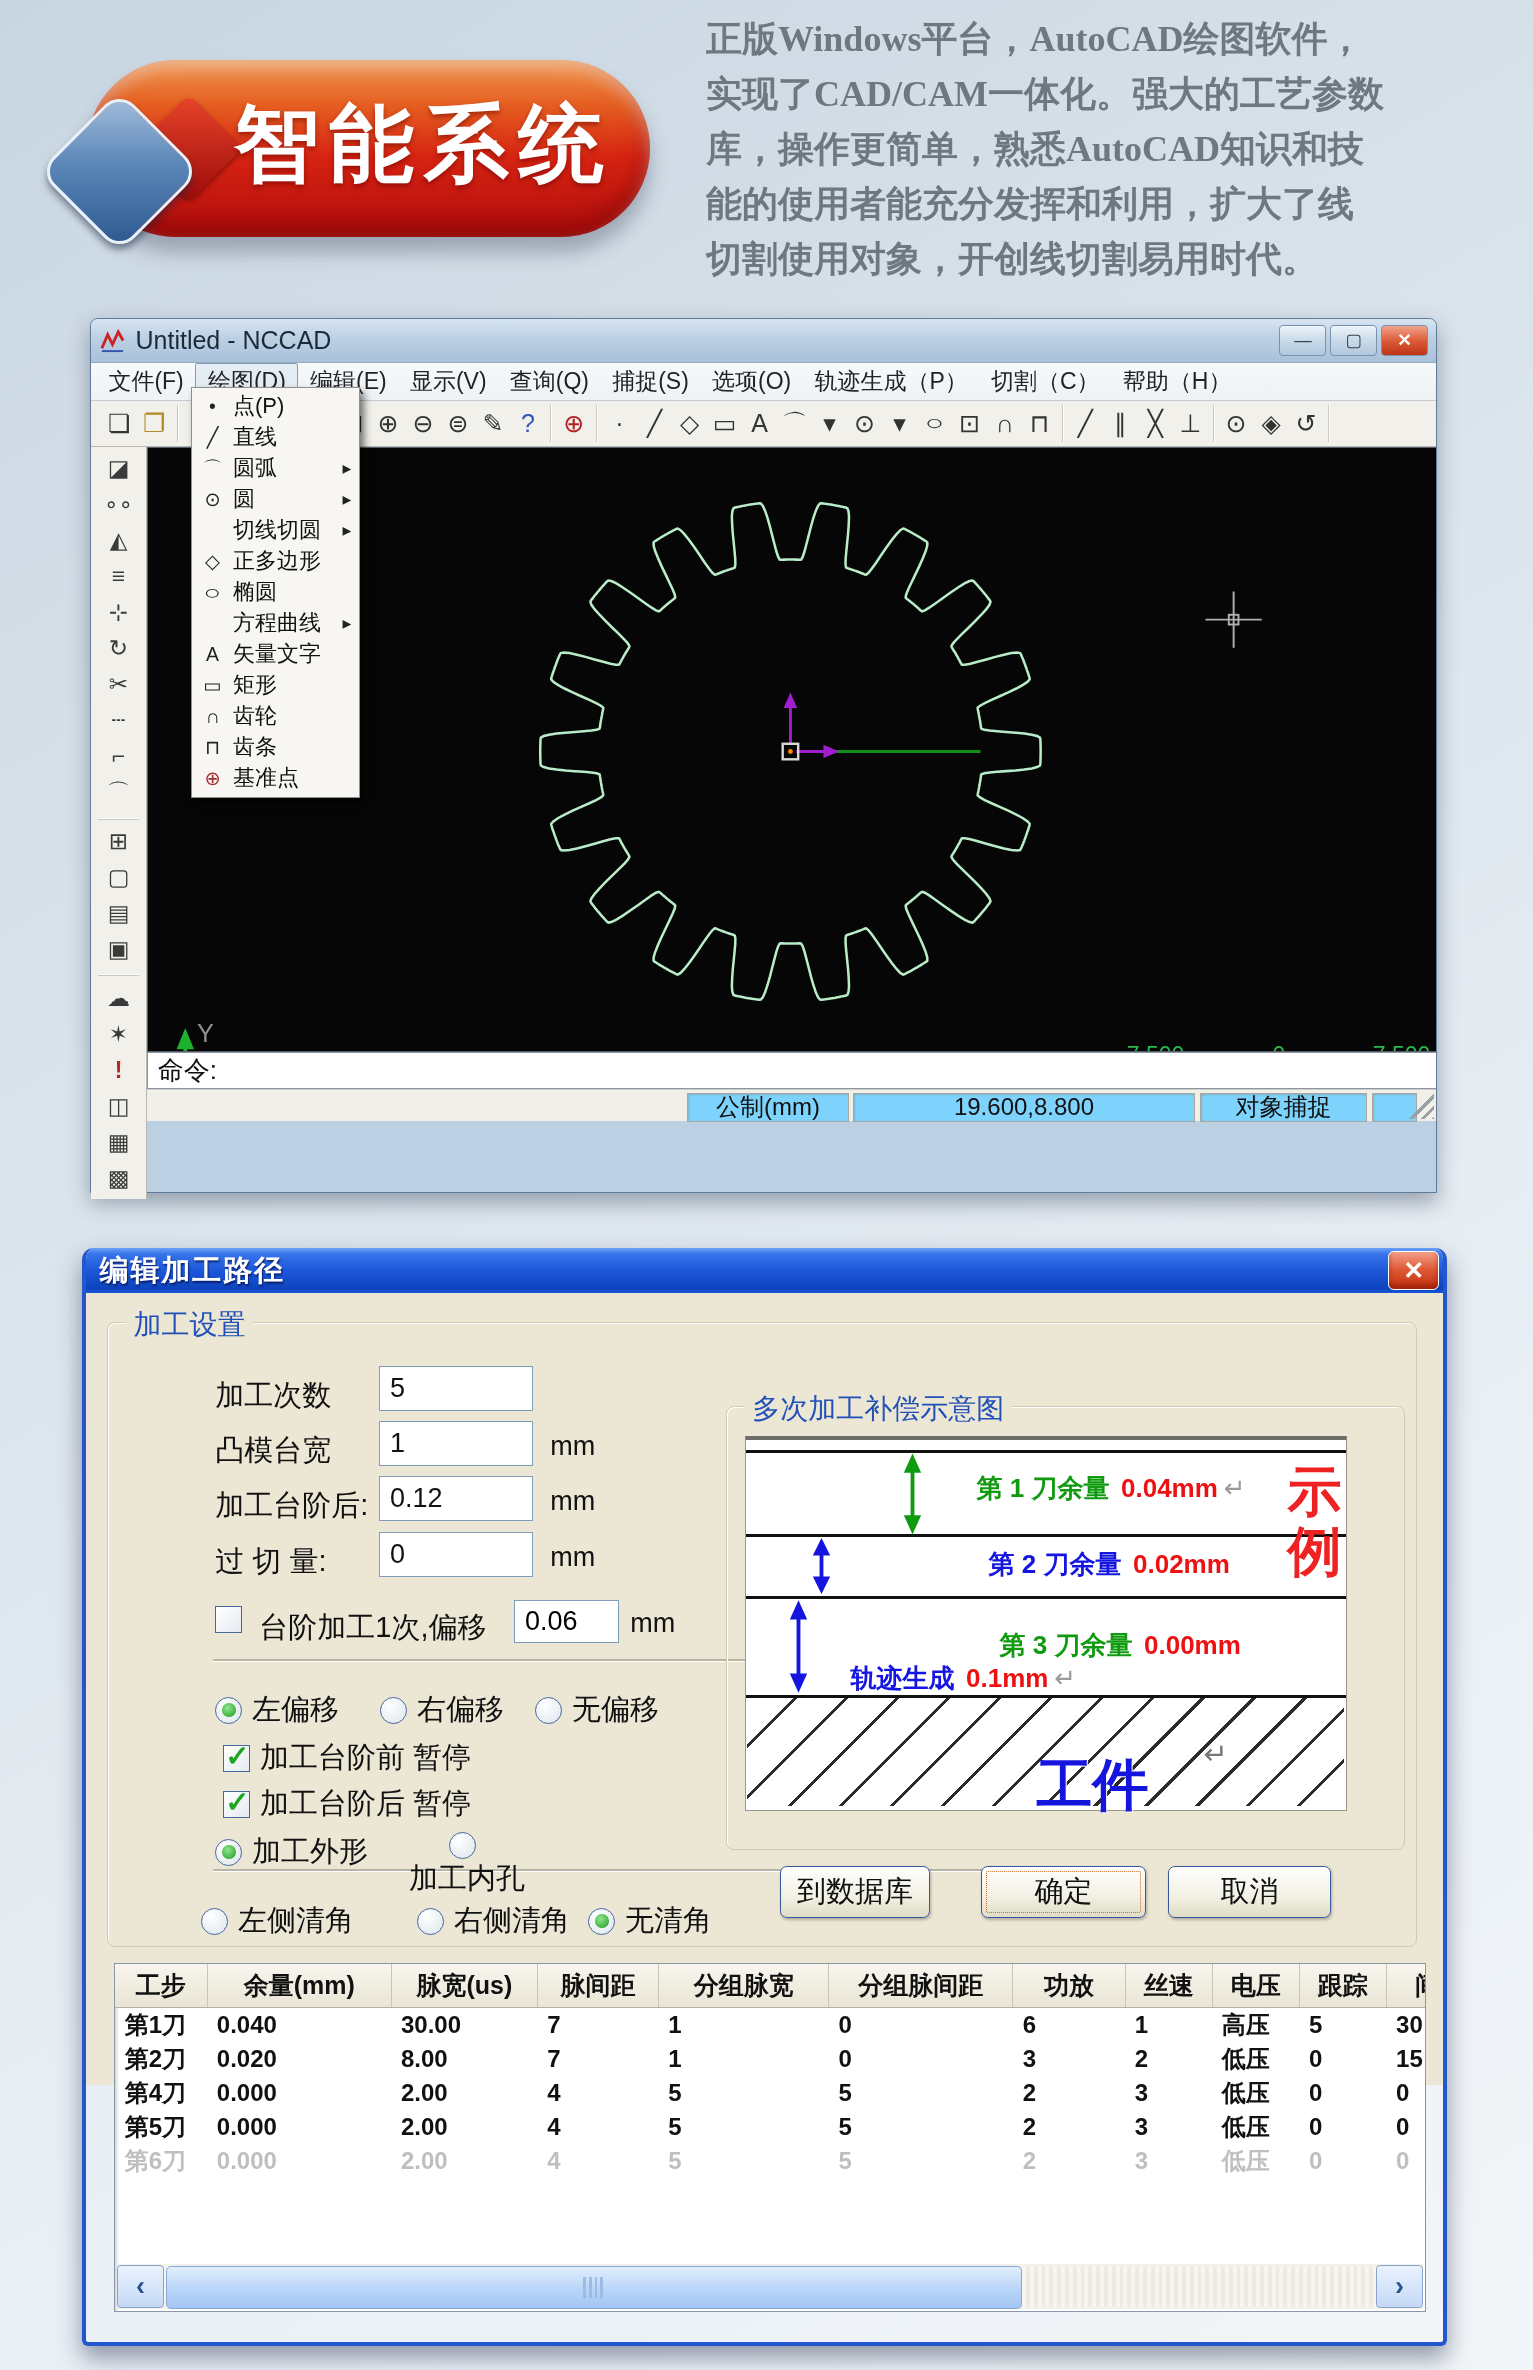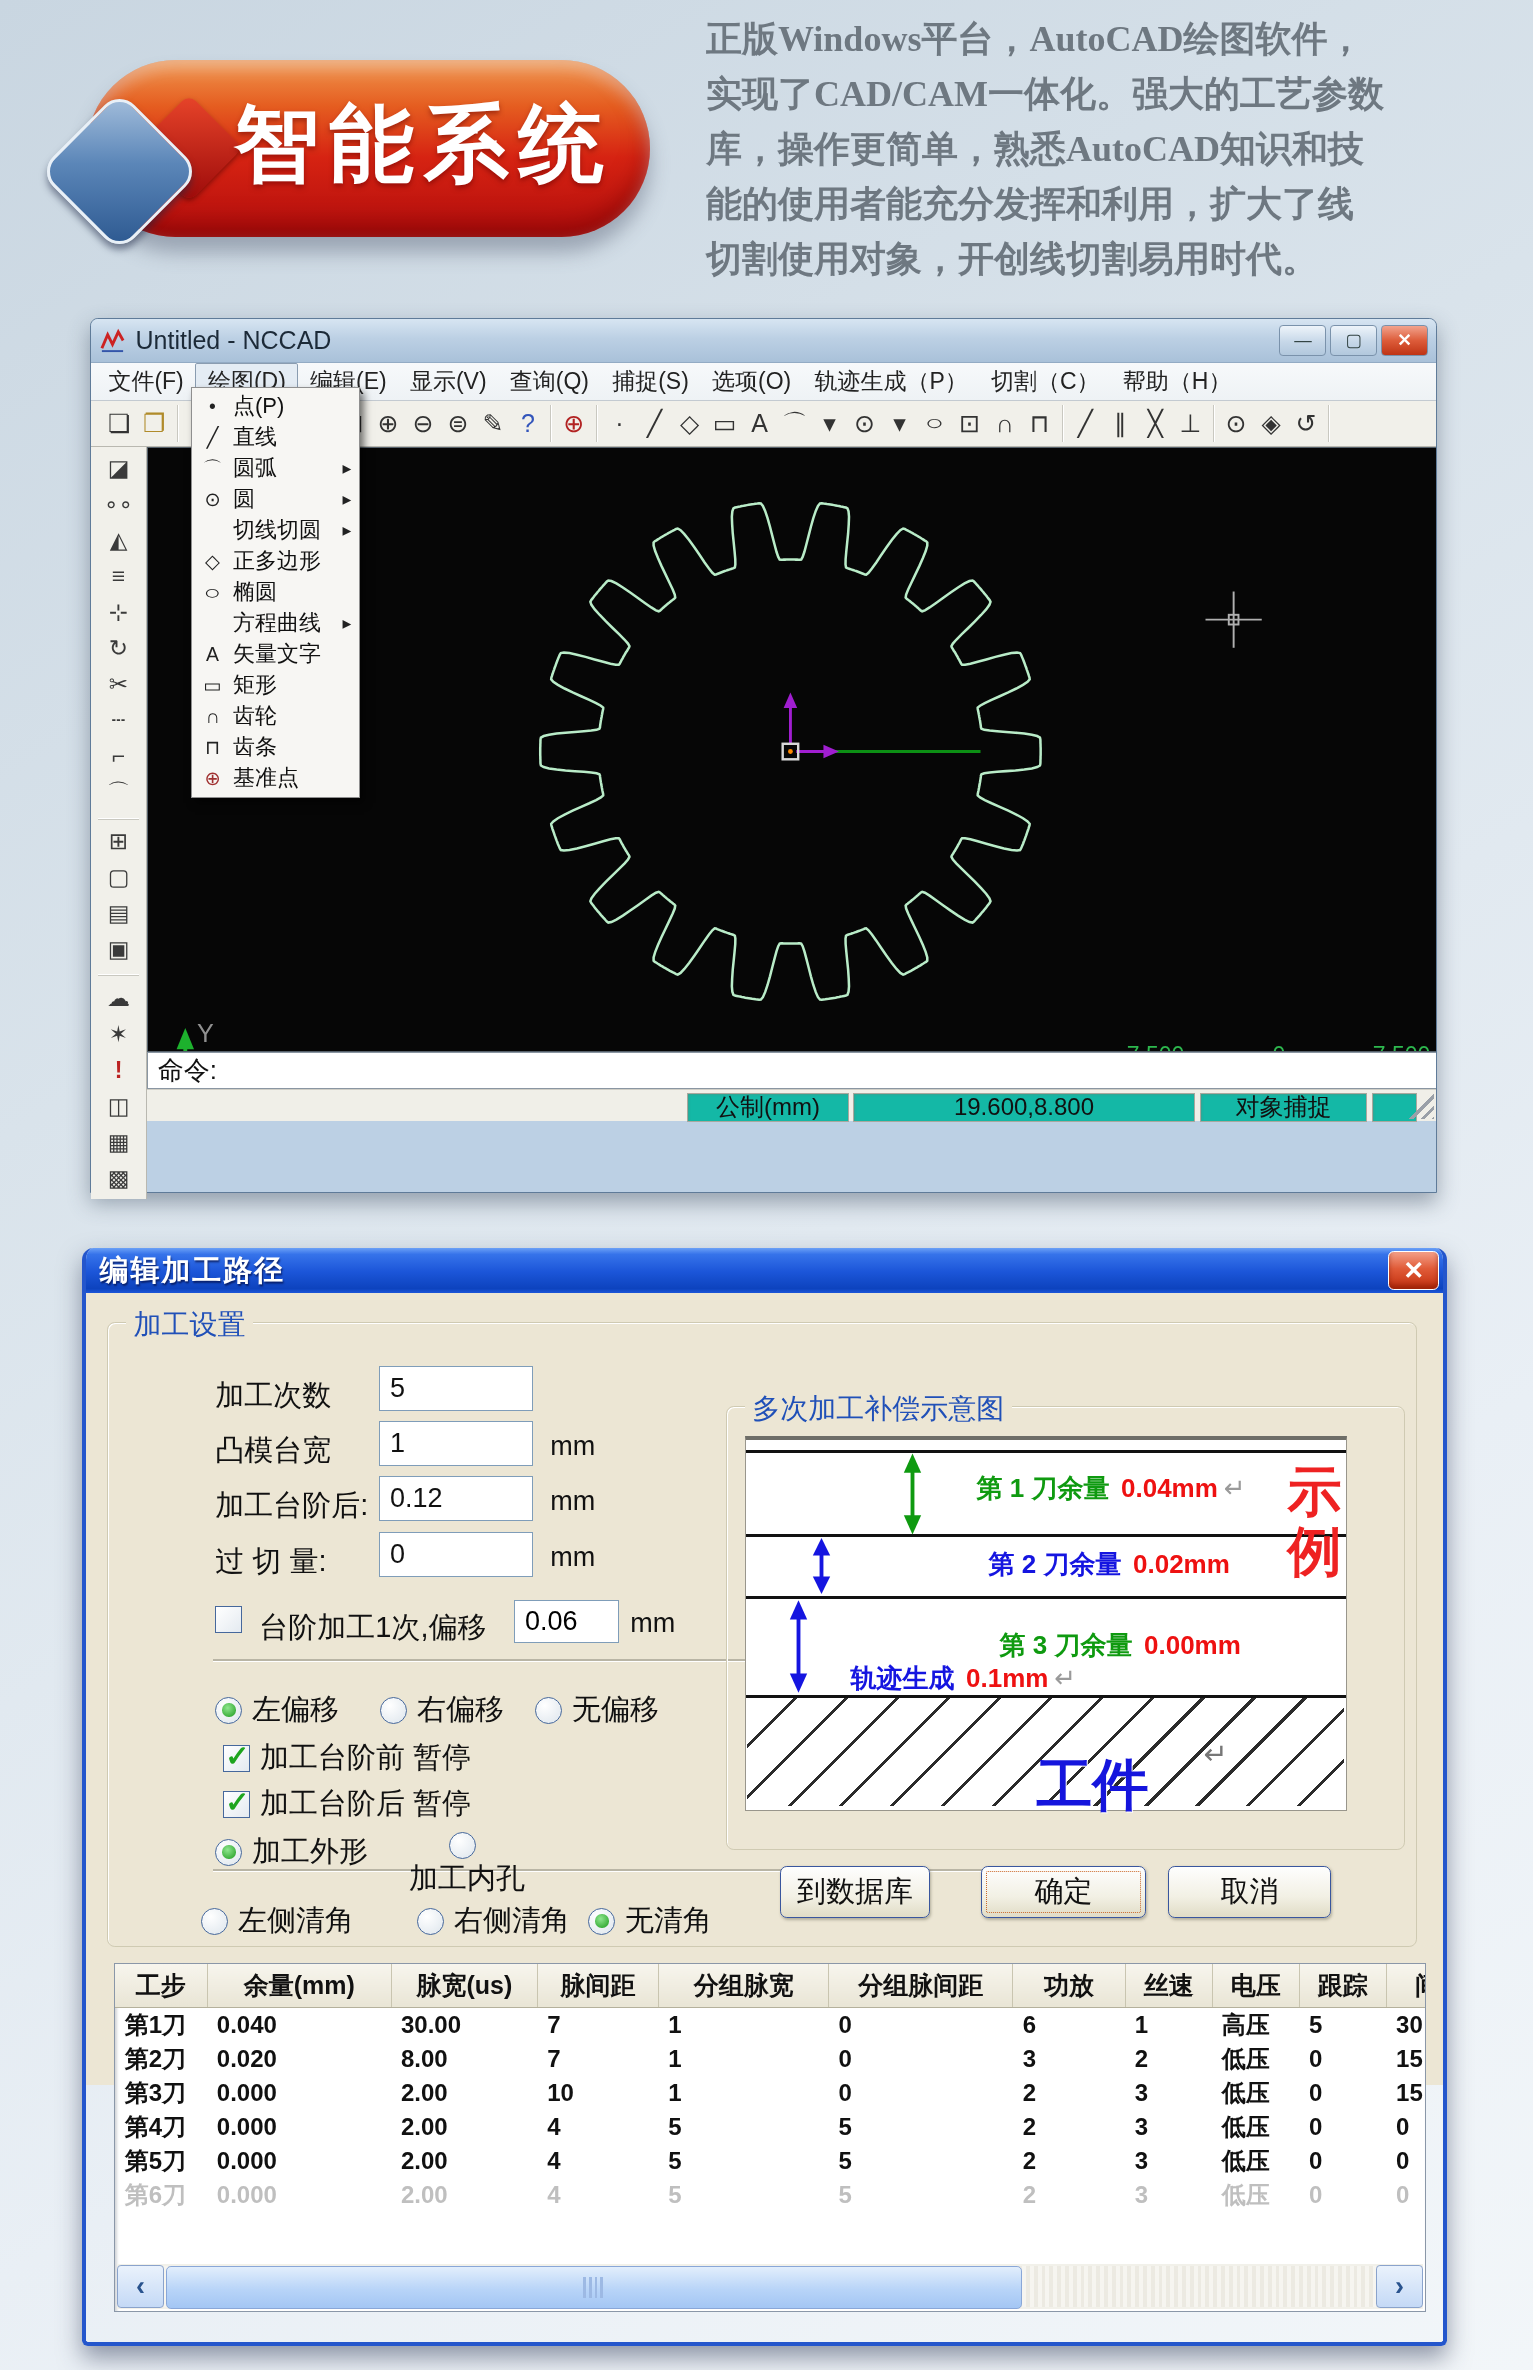--- a/index.html
+++ b/index.html
@@ -49,21 +49,21 @@
   .ltbi{width:41px;height:36px;display:flex;align-items:center;justify-content:center;font-size:23px;color:#3a3a3a;}
   .ltbi.gap{margin-top:7.8px;border-top:1px solid #c9c8c0;box-shadow:0 -1px 0 #fff;padding-top:3.9px;}
   .rcol{flex:1;display:flex;flex-direction:column;}
   .canvas{position:relative;height:674px;background:#060606;border:1.9px solid #55606a;border-right:none;box-sizing:border-box;overflow:hidden;}
   .gearsvg{position:absolute;left:0;top:0;}
   .ruler-label{position:absolute;color:#2db84e;font-size:23px;text-align:center;}
   .cmdline{height:39px;background:#fff;border:1px solid #8a96a2;border-right:none;display:flex;align-items:center;
            font-size:26px;color:#111;padding-left:9.7px;}
   .statusbar{position:relative;height:35px;background:#f0efe8;border-top:1px solid #cfcec6;}
   .scell{position:absolute;top:2.9px;height:27px;border:1px solid #a9a89e;box-shadow:inset 1px 1px 1.9px rgba(120,120,110,.35);
-         background:#14b8a6;font-size:24px;color:#111;display:flex;align-items:center;justify-content:center;}
+         background:#7dd3fc;font-size:24px;color:#111;display:flex;align-items:center;justify-content:center;}
   .grip{position:absolute;right:1.9px;bottom:1.9px;width:27px;height:27px;
         background:repeating-linear-gradient(135deg,transparent 0 4.9px,#9aa0a8 4.9px 7.8px);
         clip-path:polygon(100% 0,100% 100%,0 100%);}
   .dropdown{position:absolute;left:100px;top:68px;width:167px;background:#f7f6f3;border:1px solid #8f8f8f;
             box-shadow:3.9px 4.9px 7.8px rgba(0,0,0,.55);padding:2.9px 0;z-index:30;}
   .dmi{display:flex;align-items:center;height:31px;}
   .dmi-ico{width:41px;text-align:center;font-size:19.4px;color:#222;flex:0 0 41px;}
   .dmi[data-name="draw-menu-item-ellipse"] .dmi-ico{transform:scaleX(1.5);}
   .dmi-lab{font-size:22px;color:#111;flex:1;white-space:nowrap;}
   .dmi-sub{font-size:17.5px;color:#222;margin-right:7.8px;}
@@ -533,33 +533,20 @@
                   <td data-name="table-cell">7</td>
                   <td data-name="table-cell">1</td>
                   <td data-name="table-cell">0</td>
                   <td data-name="table-cell">3</td>
                   <td data-name="table-cell">2</td>
                   <td data-name="table-cell">低压</td>
                   <td data-name="table-cell">0</td>
                   <td data-name="table-cell">15</td>
                 </tr>
                 <tr data-name="table-row">
-                  <td data-name="table-cell">第3刀</td>
-                  <td data-name="table-cell">0.000</td>
-                  <td data-name="table-cell">2.00</td>
-                  <td data-name="table-cell">10</td>
-                  <td data-name="table-cell">1</td>
-                  <td data-name="table-cell">0</td>
-                  <td data-name="table-cell">2</td>
-                  <td data-name="table-cell">3</td>
-                  <td data-name="table-cell">低压</td>
-                  <td data-name="table-cell">0</td>
-                  <td data-name="table-cell">15</td>
-                </tr>
-                <tr data-name="table-row">
                   <td data-name="table-cell">第4刀</td>
                   <td data-name="table-cell">0.000</td>
                   <td data-name="table-cell">2.00</td>
                   <td data-name="table-cell">4</td>
                   <td data-name="table-cell">5</td>
                   <td data-name="table-cell">5</td>
                   <td data-name="table-cell">2</td>
                   <td data-name="table-cell">3</td>
                   <td data-name="table-cell">低压</td>
                   <td data-name="table-cell">0</td>

